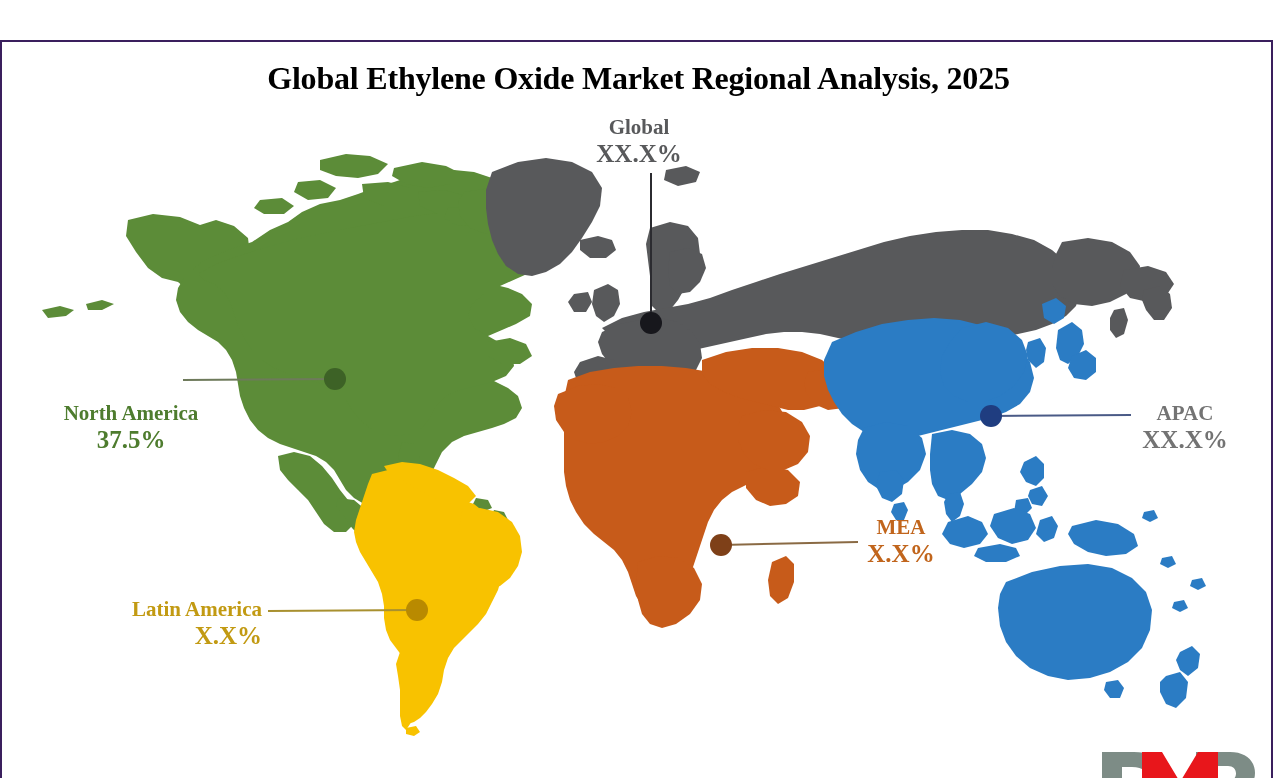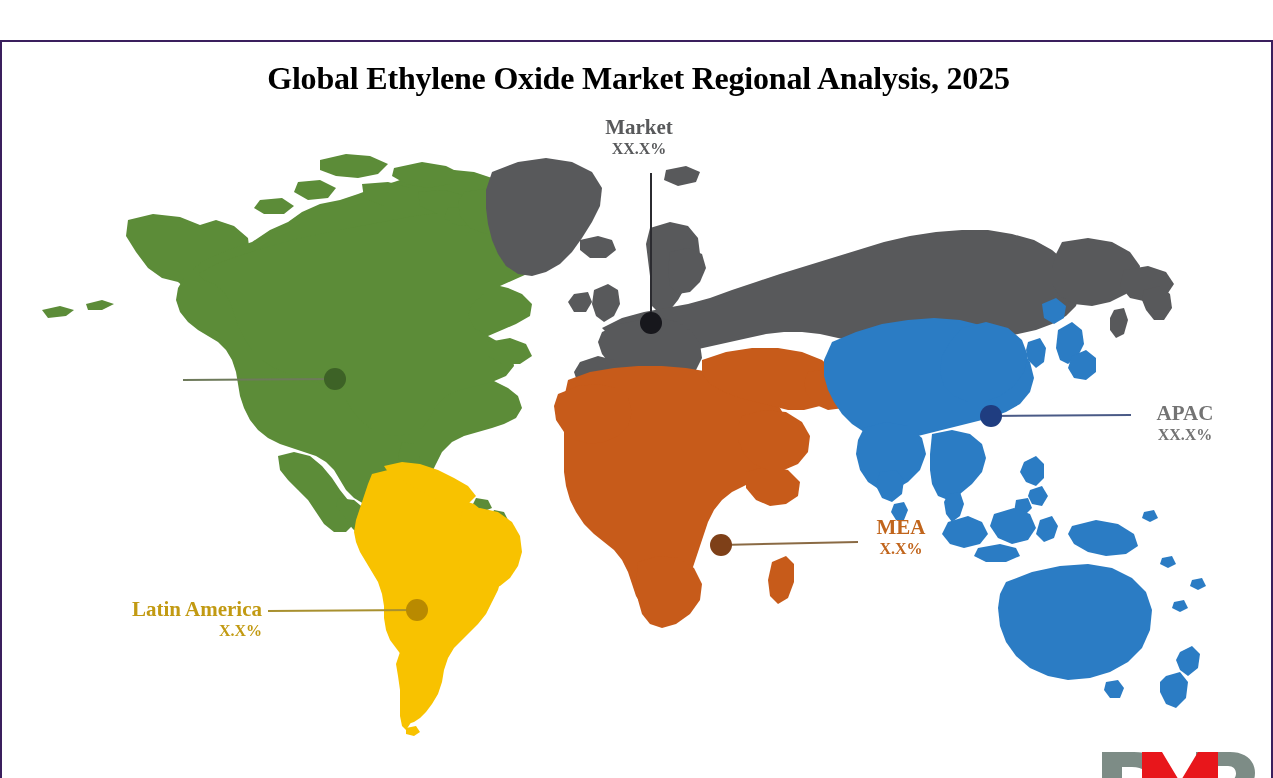--- a/index.html
+++ b/index.html
@@ -48,21 +48,21 @@
     font-weight: bold;
     line-height: 1.12;
     white-space: nowrap;
   }
   .region-label .rl-name {
     display: block;
     font-size: 21px;
   }
   .region-label .rl-value {
     display: block;
-    font-size: 16px;
+    font-size: 25px;
   }
   #label-north-america { left: 22px;  top: 360px; width: 214px; color: #4E7C2E; }
   #label-latin-america { left: 48px;  top: 556px; width: 212px; color: #C29A12; text-align: right; }
   #label-europe        { left: 548px; top: 74px;  width: 178px; color: #58595B; }
   #label-mea           { left: 828px; top: 474px; width: 142px; color: #C1651C; }
   #label-apac          { left: 1112px;top: 360px; width: 142px; color: #737373; }
 
   #dmr-logo {
     position: absolute;
     left: 1098px;
@@ -313,28 +313,32 @@
 
     <g>
       <circle cx="333" cy="337" r="11" fill="#3D6226"></circle>
       <circle cx="415" cy="568" r="11" fill="#B98A00"></circle>
       <circle cx="649" cy="281" r="11" fill="#17171C"></circle>
       <circle cx="719" cy="503" r="11" fill="#7E4018"></circle>
       <circle cx="989" cy="374" r="11" fill="#1F3D80"></circle>
     </g>
   </svg>
 
+  <div class="region-label" id="label-north-america">
+    <span class="rl-name">North America</span>
+    <span class="rl-value">37.5%</span>
+  </div>
 
   <div class="region-label" id="label-latin-america">
     <span class="rl-name">Latin America</span>
     <span class="rl-value">X.X%</span>
   </div>
 
   <div class="region-label" id="label-europe">
-    <span class="rl-name">Market</span>
+    <span class="rl-name">Global</span>
     <span class="rl-value">XX.X%</span>
   </div>
 
   <div class="region-label" id="label-mea">
     <span class="rl-name">MEA</span>
     <span class="rl-value">X.X%</span>
   </div>
 
   <div class="region-label" id="label-apac">
     <span class="rl-name">APAC</span>

